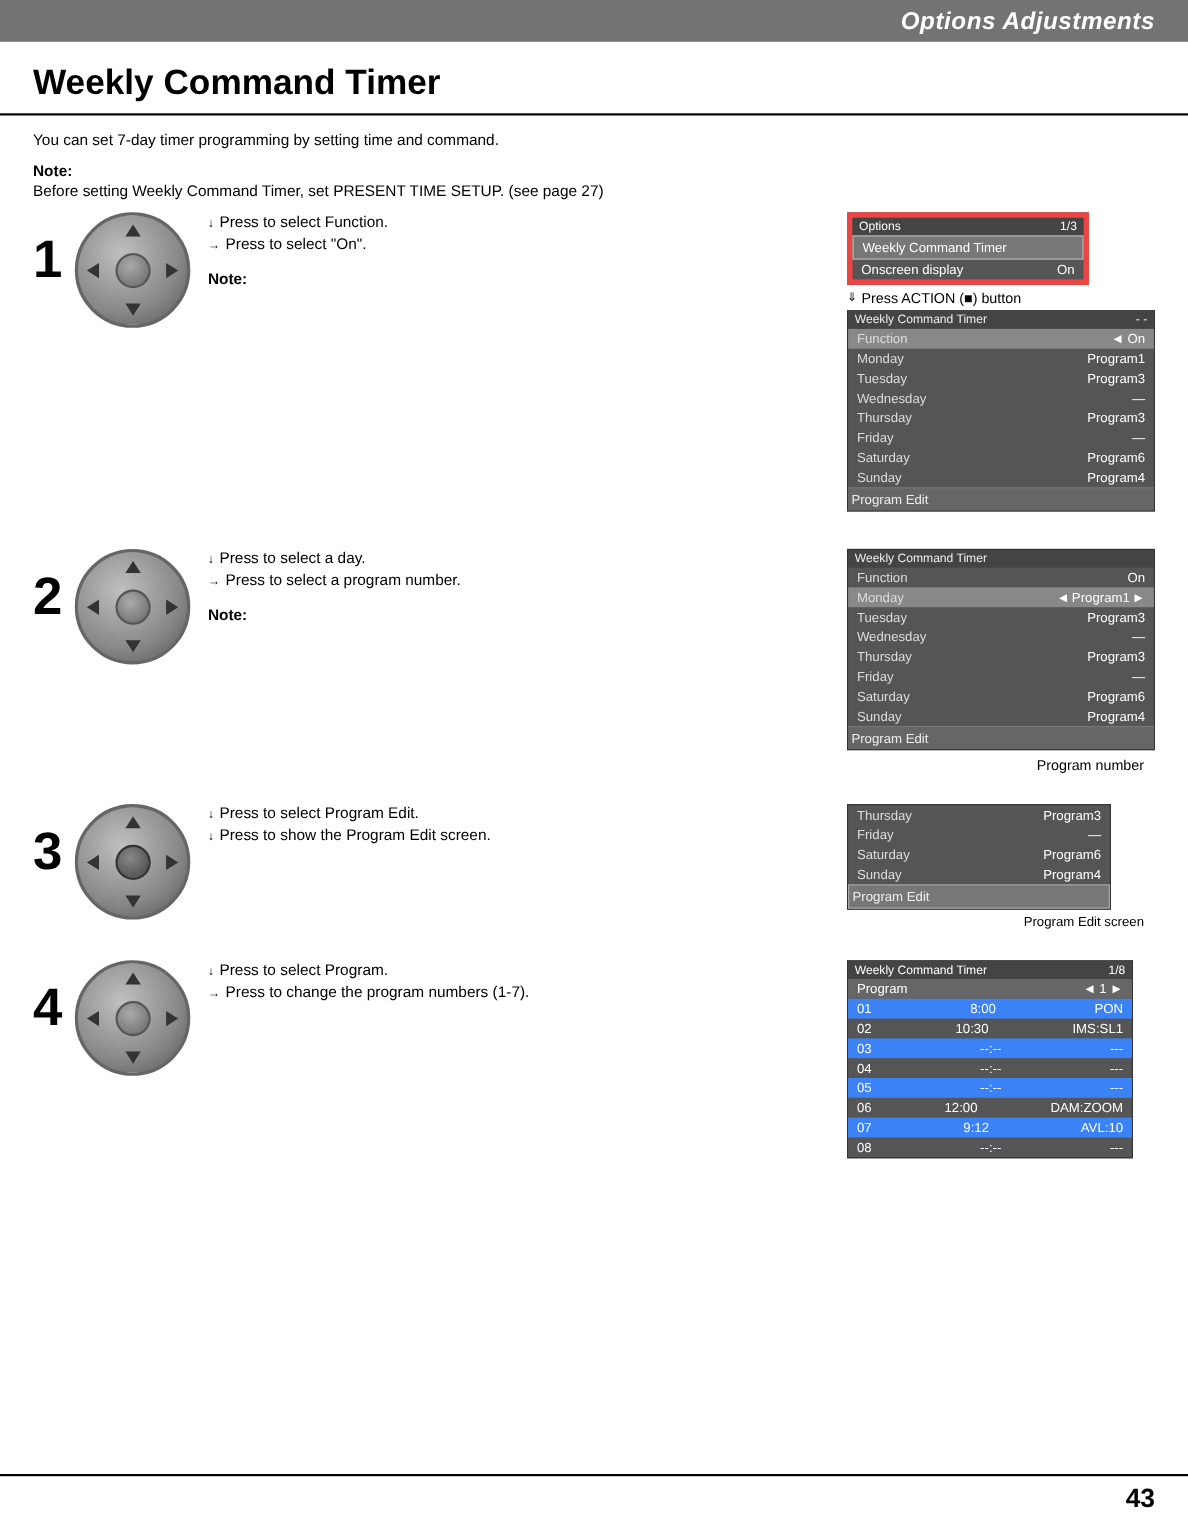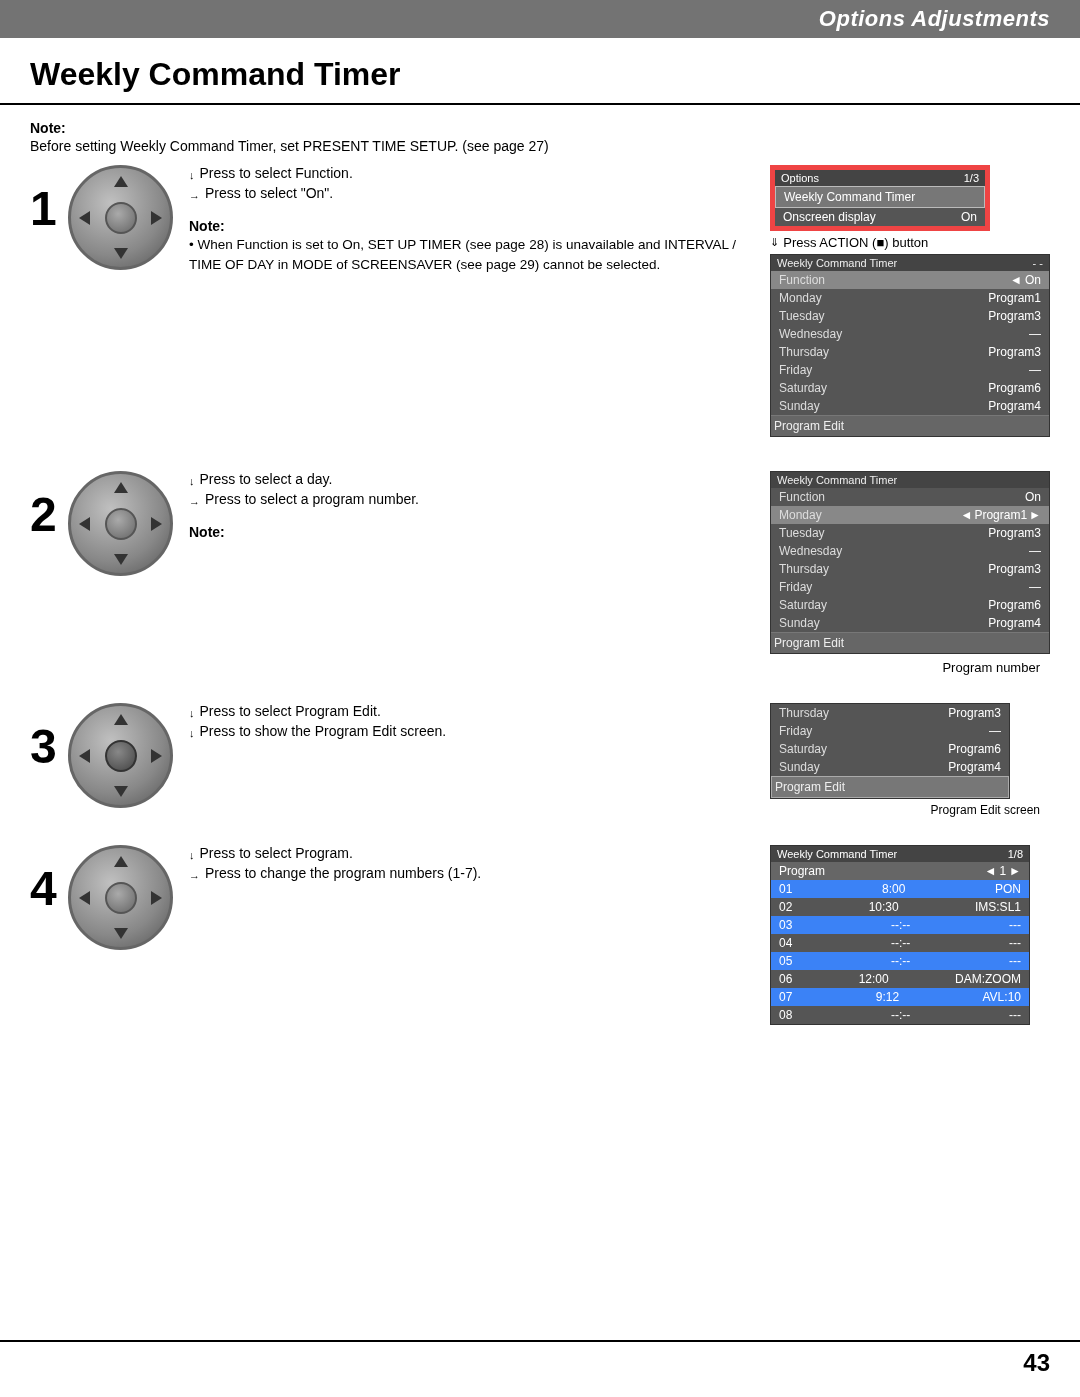--- a/index.html
+++ b/index.html
@@ -354,20 +354,21 @@
 <div class="header">
   <span>Options Adjustments</span>
 </div>
 
 <div class="page-title">
   <span>Weekly Command Timer</span>
 </div>
 
 <div class="main-content">
 
+  <p class="intro-text">You can set 7-day timer programming by setting time and command.</p>
 
   <div class="note-block">
     <span class="note-label">Note:</span><br>
     <span class="note-text">Before setting Weekly Command Timer, set PRESENT TIME SETUP.  (see page 27)</span>
   </div>
 
   <div class="step-row">
 
     <div class="step-number">1</div>
 
@@ -385,23 +386,20 @@
       <div style="display:flex;align-items:flex-start;margin-bottom:4px;">
         <span style="font-size:11px;margin-right:5px;margin-top:4px;">↓</span>
         <span style="font-size:14px;">Press to select Function.</span>
       </div>
       <div style="display:flex;align-items:flex-start;margin-bottom:8px;">
         <span style="font-size:11px;margin-right:5px;margin-top:4px;">→</span>
         <span style="font-size:14px;">Press to select "On".</span>
       </div>
       <div class="step-note">
         <span class="step-note-label">Note:</span>
-        <div class="step-note-text">
-          • <span>When Function is set to On, SET UP TIMER (see page 28) is unavailable and INTERVAL / TIME OF DAY in MODE of SCREENSAVER (see page 29) cannot be selected.</span>
-        </div>
       </div>
     </div>
 
     <div class="step-right">
 
       <div class="options-screen">
         <div class="options-title-bar">
           <span>Options</span>
           <span>1/3</span>
         </div>

